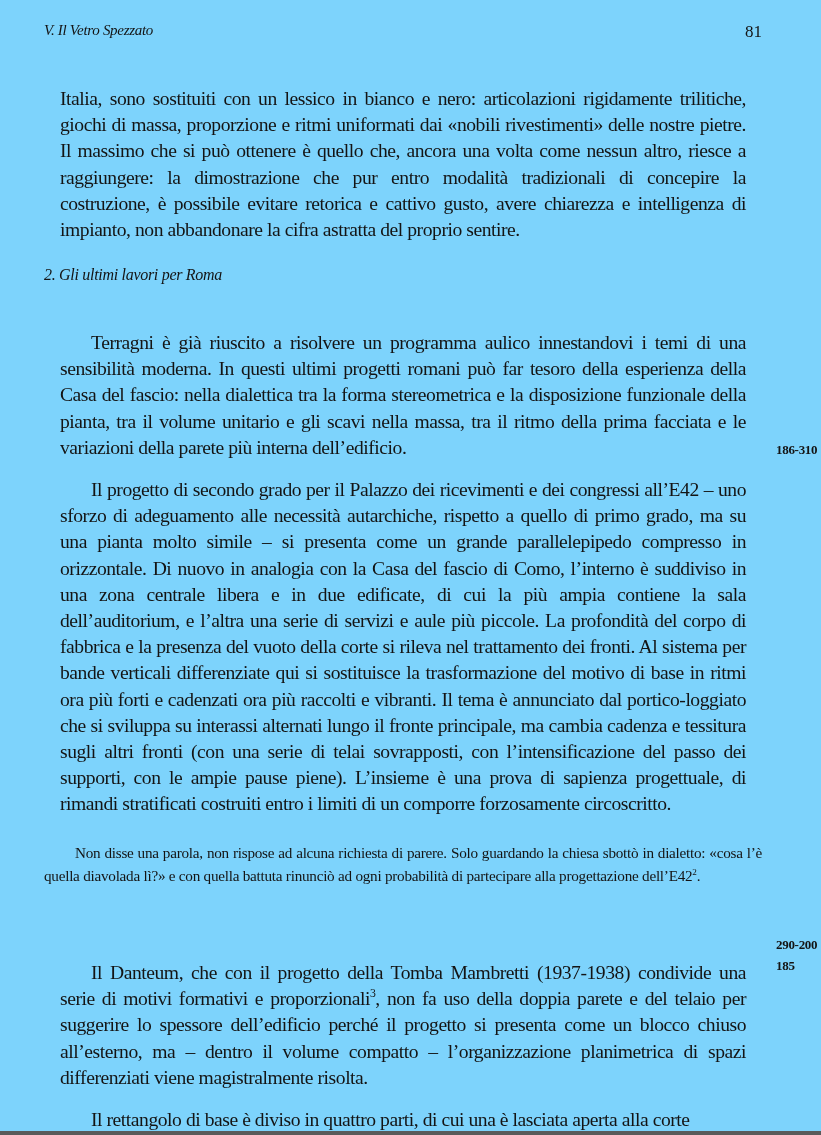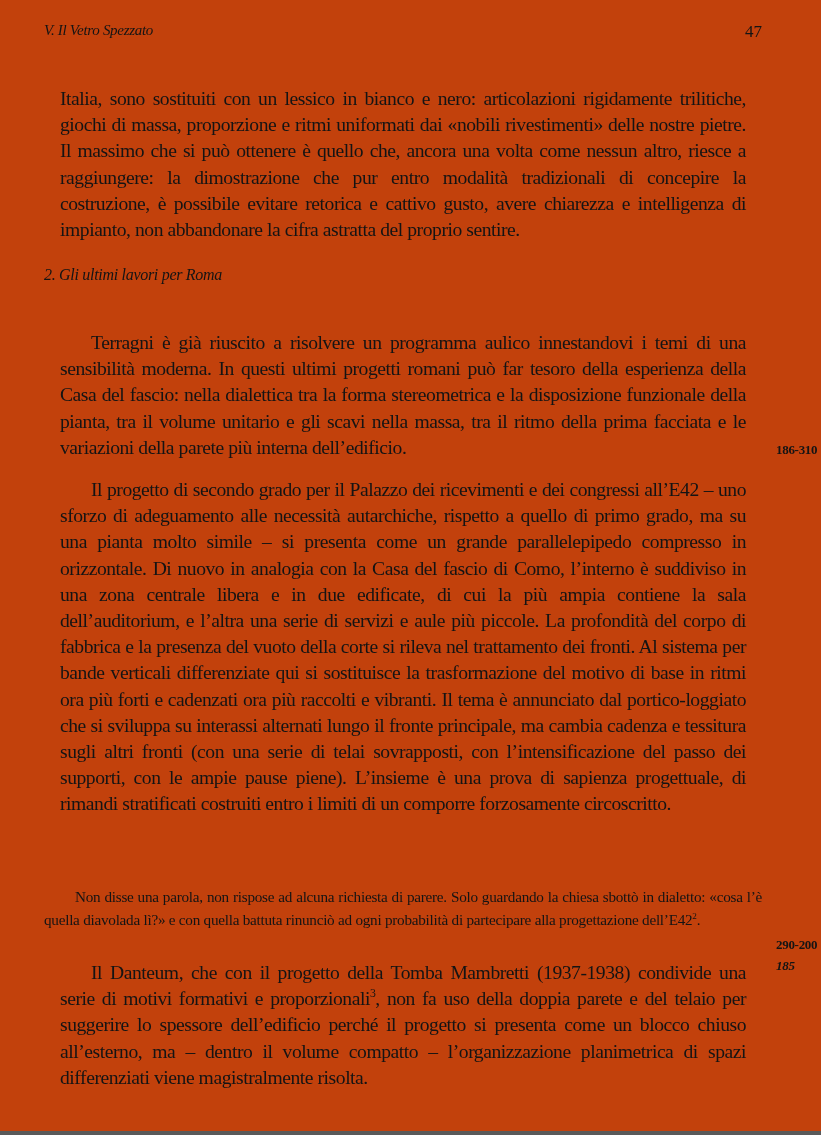--- a/index.html
+++ b/index.html
@@ -1,61 +1,62 @@
 <!DOCTYPE html>
 <html><head>
 <meta charset="utf-8">
 <style>
   html, body { margin: 0; padding: 0; background: #ffffff; }
   body { width: 821px; height: 1135px; position: relative; overflow: hidden;
          font-family: "Liberation Serif", "DejaVu Serif", serif; color: #141414; }
-  .page { position: absolute; left: 0; top: 0; width: 821px; height: 1131px; background: #c2410c; }
+  .page { position: absolute; left: 0; top: 0; width: 821px; height: 1131px; background: #7dd3fc; }
   .running-head { position: absolute; top: 22px; left: 44px; width: 718px; height: 22px; }
   .rh-title { position: absolute; left: 0; top: 0; font-style: italic; font-size: 15px; letter-spacing: -0.3px; }
   .rh-page { position: absolute; right: 0; top: 0; font-size: 17px; }
   .body-text { position: absolute; left: 44px; width: 718px; font-size: 19.6px; line-height: 26.2px;
                text-align: justify; letter-spacing: -0.45px; }
   .body-text p { margin: 16px; }
   .indent { text-indent: 31px; }
   .section-title { position: absolute; left: 44px; top: 266px; font-style: italic; font-size: 16px; letter-spacing: -0.3px; }
-  .quote { position: absolute; left: 44px; top: 886px; width: 718px; font-size: 15.2px; line-height: 22.5px;
+  .quote { position: absolute; left: 44px; top: 842px; width: 718px; font-size: 15.2px; line-height: 22.5px;
            text-align: justify; letter-spacing: -0.25px; }
   .quote p { margin: 0; text-indent: 31px; }
   .margin-note { position: absolute; left: 776px; font-family: "Liberation Serif", serif; font-weight: bold;
                  font-size: 13px; letter-spacing: -0.3px; }
   sup { font-size: 0.6em; line-height: 0; }
   .bottom-bar { position: absolute; left: 0; top: 1131px; width: 821px; height: 4px; background: #5a5a5a; }
 </style>
 </head>
 <body>
 
 <div class="page">
 
   <div class="running-head">
     <span class="rh-title">V.  Il Vetro Spezzato</span>
-    <span class="rh-page">47</span>
+    <span class="rh-page">81</span>
   </div>
 
   <div class="body-text" style="top:70px;">
     <p>Italia, sono sostituiti con un lessico in bianco e nero: articolazioni rigidamente trilitiche, giochi di massa, proporzione e ritmi uniformati dai «nobili rivestimenti» delle nostre pietre. Il massimo che si può ottenere è quello che, ancora una volta come nessun altro, riesce a raggiungere: la dimostrazione che pur entro modalità tradizionali di concepire la costruzione, è possibile evitare retorica e cattivo gusto, avere chiarezza e intelligenza di impianto, non abbandonare la cifra astratta del proprio sentire.</p>
   </div>
 
   <div class="section-title">2. Gli ultimi lavori per Roma</div>
 
   <div class="body-text" style="top:314px;">
     <p class="indent">Terragni è già riuscito a risolvere un programma aulico innestandovi i temi di una sensibilità moderna. In questi ultimi progetti romani può far tesoro della esperienza della Casa del fascio: nella dialettica tra la forma stereometrica e la disposizione funzionale della pianta, tra il volume unitario e gli scavi nella massa, tra il ritmo della prima facciata e le variazioni della parete più interna dell’edificio.</p>
     <p class="indent">Il progetto di secondo grado per  il Palazzo dei ricevimenti e dei congressi all’E42 – uno sforzo di adeguamento alle necessità autarchiche, rispetto a quello di primo grado, ma su una pianta molto simile – si presenta come un grande parallelepipedo compresso in orizzontale. Di nuovo in analogia con la Casa del fascio di Como, l’interno è suddiviso in una zona centrale libera e in due edificate, di cui la più ampia contiene la sala dell’auditorium, e l’altra una serie di servizi e aule più piccole. La profondità del corpo di fabbrica e la presenza del vuoto della corte si rileva nel trattamento dei fronti. Al sistema per bande verticali differenziate qui si sostituisce la trasformazione del motivo di base in ritmi ora più forti e cadenzati ora più raccolti e vibranti. Il tema è annunciato dal portico-loggiato che si sviluppa su interassi alternati lungo il fronte principale, ma cambia cadenza e tessitura sugli altri fronti (con una serie di telai sovrapposti, con l’intensificazione del passo dei supporti, con le ampie pause piene). L’insieme è una prova di sapienza progettuale, di rimandi stratificati costruiti entro i limiti di un comporre forzosamente circoscritto.</p>
   </div>
 
   <div class="quote">
     <p><span>Non disse una parola, non rispose ad alcuna richiesta di parere. Solo guardando la chiesa sbottò in dialetto: «cosa l’è quella diavolada lì?» e con quella battuta rinunciò ad ogni probabilità di partecipare alla progettazione dell’E42</span><sup>2</sup><span>.</span></p>
   </div>
 
   <div class="body-text" style="top:944px;">
     <p class="indent"><span>Il Danteum, che con il progetto della Tomba Mambretti (1937-1938) condivide una serie di motivi formativi e proporzionali</span><sup>3</sup><span>, non fa uso della doppia parete e del telaio per suggerire lo spessore dell’edificio perché il progetto si presenta come un blocco chiuso all’esterno, ma – dentro il volume compatto – l’organizzazione planimetrica di spazi differenziati viene magistralmente risolta.</span></p>
+    <p class="indent">Il rettangolo di base è diviso in quattro parti, di cui una è lasciata aperta alla corte</p>
   </div>
 
   <div class="margin-note" style="top:442px;">186-310</div>
   <div class="margin-note" style="top:937px;">290-200</div>
-  <div class="margin-note" style="top:958px;font-style:italic;">185</div>
+  <div class="margin-note" style="top:958px;">185</div>
 </div>
 
 <div class="bottom-bar"></div>
 
 </body></html>

